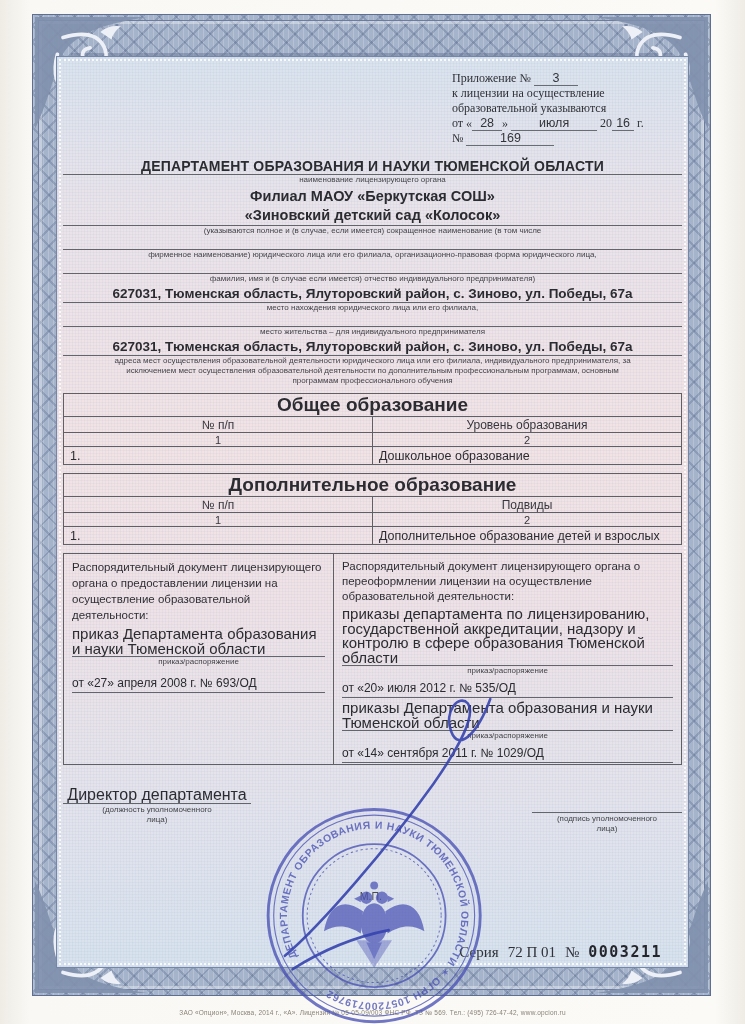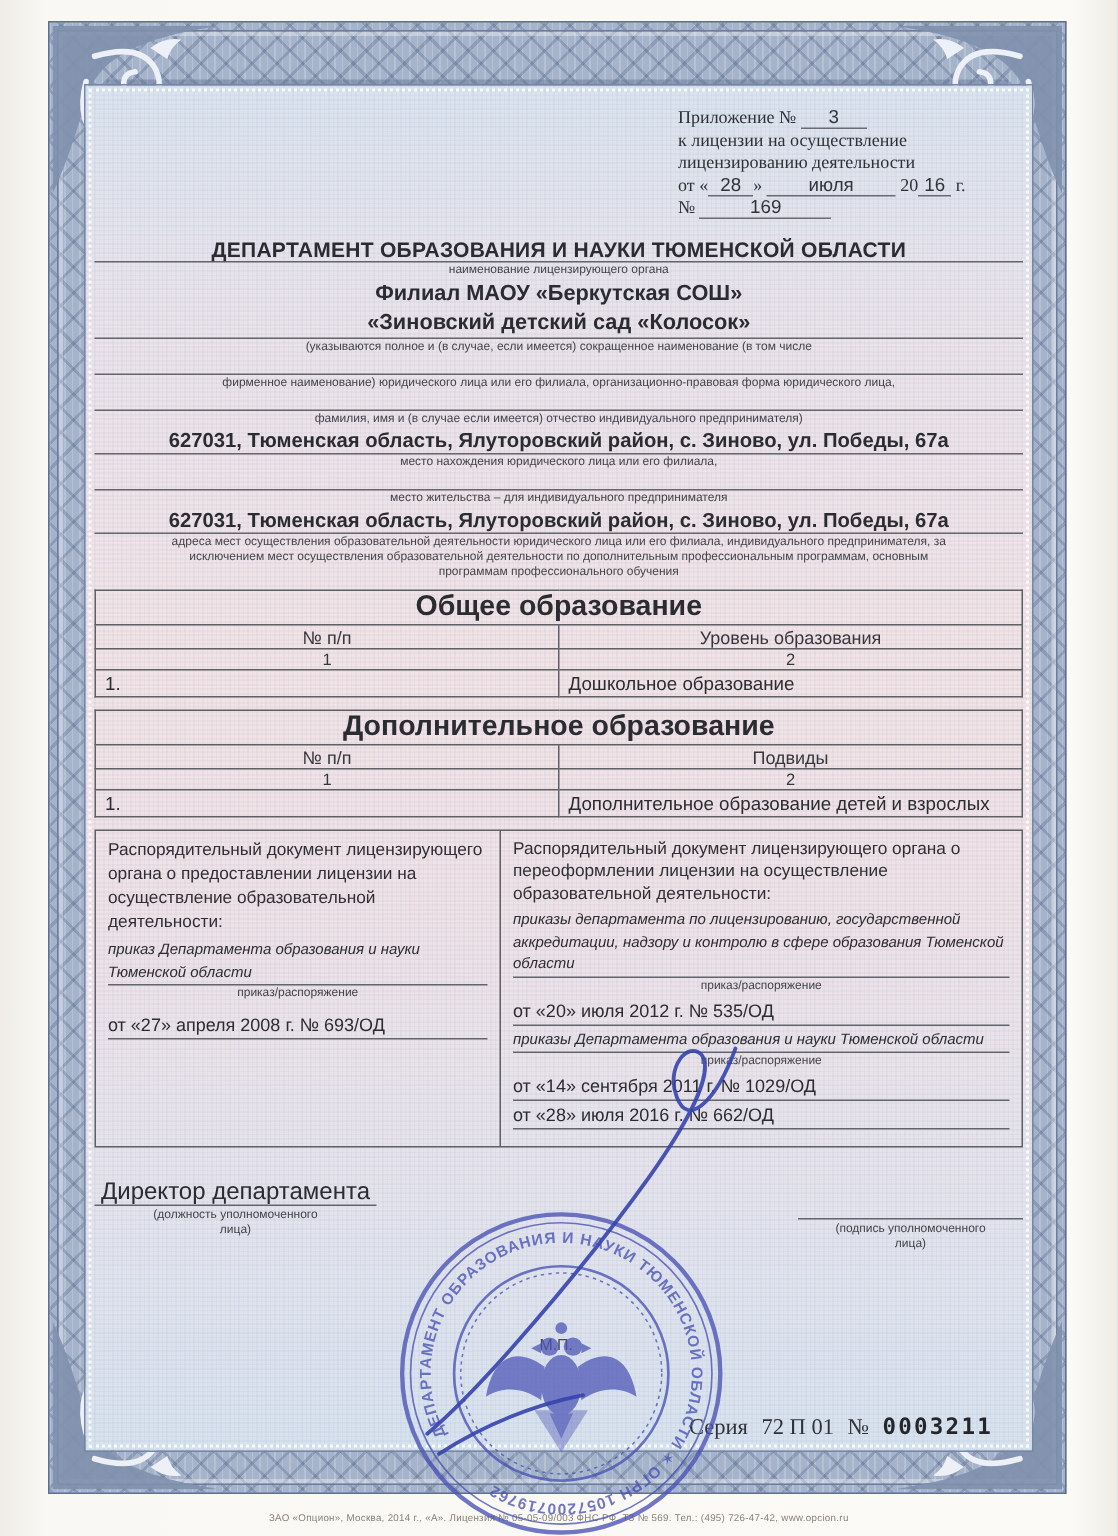--- a/index.html
+++ b/index.html
@@ -72,21 +72,21 @@
   .t-row td.c{text-align:left;}
   td.w-no{width:60px;}
   .tbl1{margin-top:7px;}
   .tbl2{margin-top:8px;}
   
   .orders{margin-top:8px;height:212px;border:1px solid #5f6066;display:flex;box-sizing:border-box;overflow:hidden;}
   .ocol{box-sizing:border-box;padding:5px 8px 4px;}
   .ocol.left{width:270px;border-right:1px solid #5f6066;}
   .ocol.right{flex:1;}
   .o-head{font-size:11.5px;line-height:15px;color:#2e2f35;}
-  .o-issuer{font-size:10px;line-height:14.5px;margin-top:3px;font-style:italic;}
+  .o-issuer{font-size:15px;line-height:14.5px;margin-top:3px;}
   .o-order{font-size:12px;line-height:17px;margin-top:4px;}
   .left .o-head{line-height:16px;}
   .left .o-issuer{margin-top:3px;line-height:15px;}
   .left .o-order{margin-top:8px;}
   
   .sig-row{margin-top:22px;display:flex;justify-content:space-between;align-items:flex-start;}
   .sig-col{display:flex;flex-direction:column;}
   .sig-left{width:188px;}
   .sig-mid{width:150px;padding-top:13px;}
   .sig-right{width:172px;}
@@ -139,21 +139,21 @@
   </div>
 
   <div class="inner">
 
     <div class="appendix">
       <div>
         <span>Приложение №</span>
         <span class="fill f-num">3</span>
       </div>
       <div>к лицензии на осуществление</div>
-      <div>лицензированию деятельности</div>
+      <div>образовательной указываются</div>
       <div>
         <span>от «</span><span class="fill f-day">28</span><span>»</span>
         <span class="fill f-month">июля</span>
         <span>20</span><span class="fill f-year">16</span>
         <span>г.</span>
       </div>
       <div>
         <span>№</span>
         <span class="fill f-no">169</span>
       </div>

